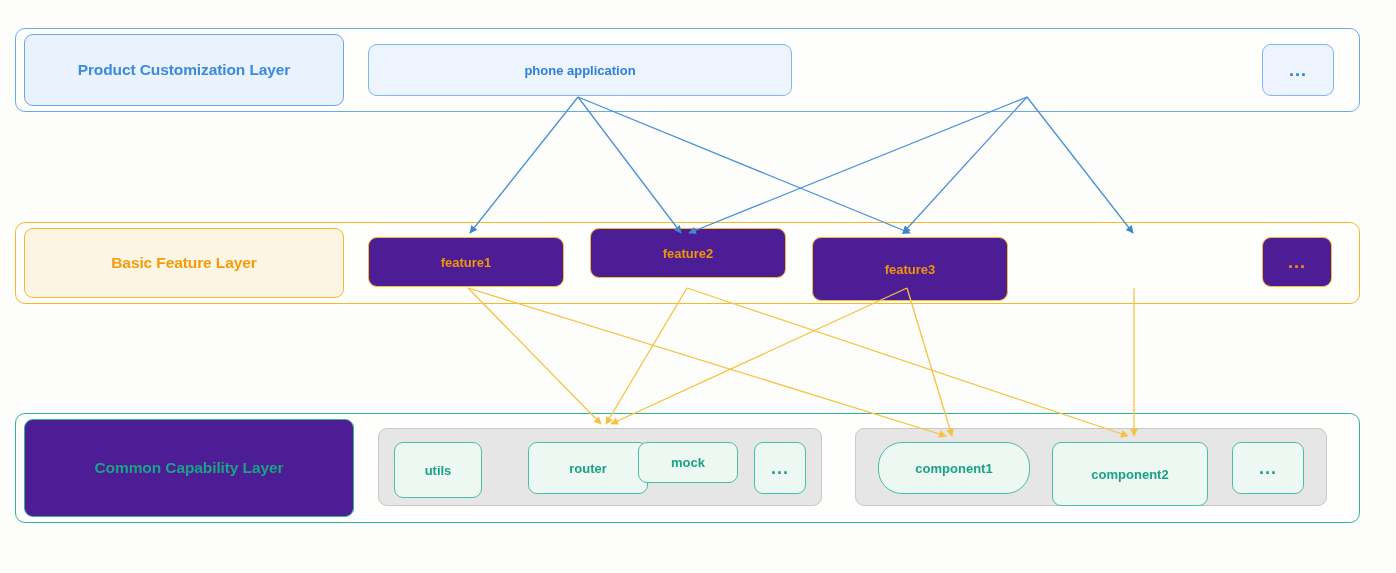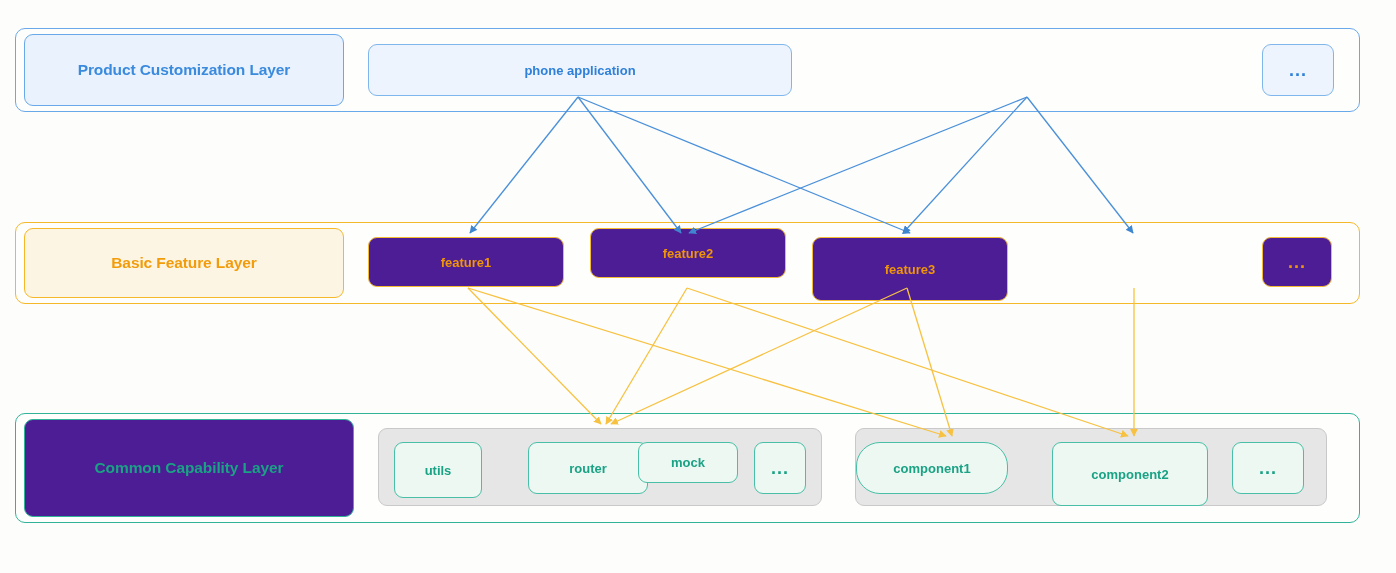--- a/index.html
+++ b/index.html
@@ -122,21 +122,21 @@
   <div class="node green" style="left:394px; top:442px; width:88px; height:56px;">utils</div>
 
   <div class="node green" style="left:500px; top:442px; width:120px; height:52px;margin-left:28px;">router</div>
 
   <div class="node green" style="left:638px; top:442px; width:100px; height:41px;">mock</div>
 
   <div class="node green dots" style="left:754px; top:442px; width:52px; height:52px;">...</div>
 
   <div class="group-box" style="left:855px; top:428px; width:472px; height:78px;"></div>
 
-  <div class="node green" style="left:856px; top:442px; width:152px; height:52px;border-radius:24px;">component1</div>
+  <div class="node green" style="left:878px; top:442px; width:152px; height:52px;border-radius:24px;">component1</div>
 
   <div class="node green" style="left:1052px; top:442px; width:156px; height:64px;">component2</div>
 
   <div class="node green dots" style="left:1232px; top:442px; width:72px; height:52px;">...</div>
 
   <svg id="arrows" viewBox="0 0 1396 573">
     <defs>
       <marker id="arrow-blue" viewBox="0 0 10 10" refX="9" refY="5" markerWidth="6" markerHeight="6" orient="auto-start-reverse">
         <path d="M 0 0 L 10 5 L 0 10 z" fill="#3f86cf"></path>
       </marker>

